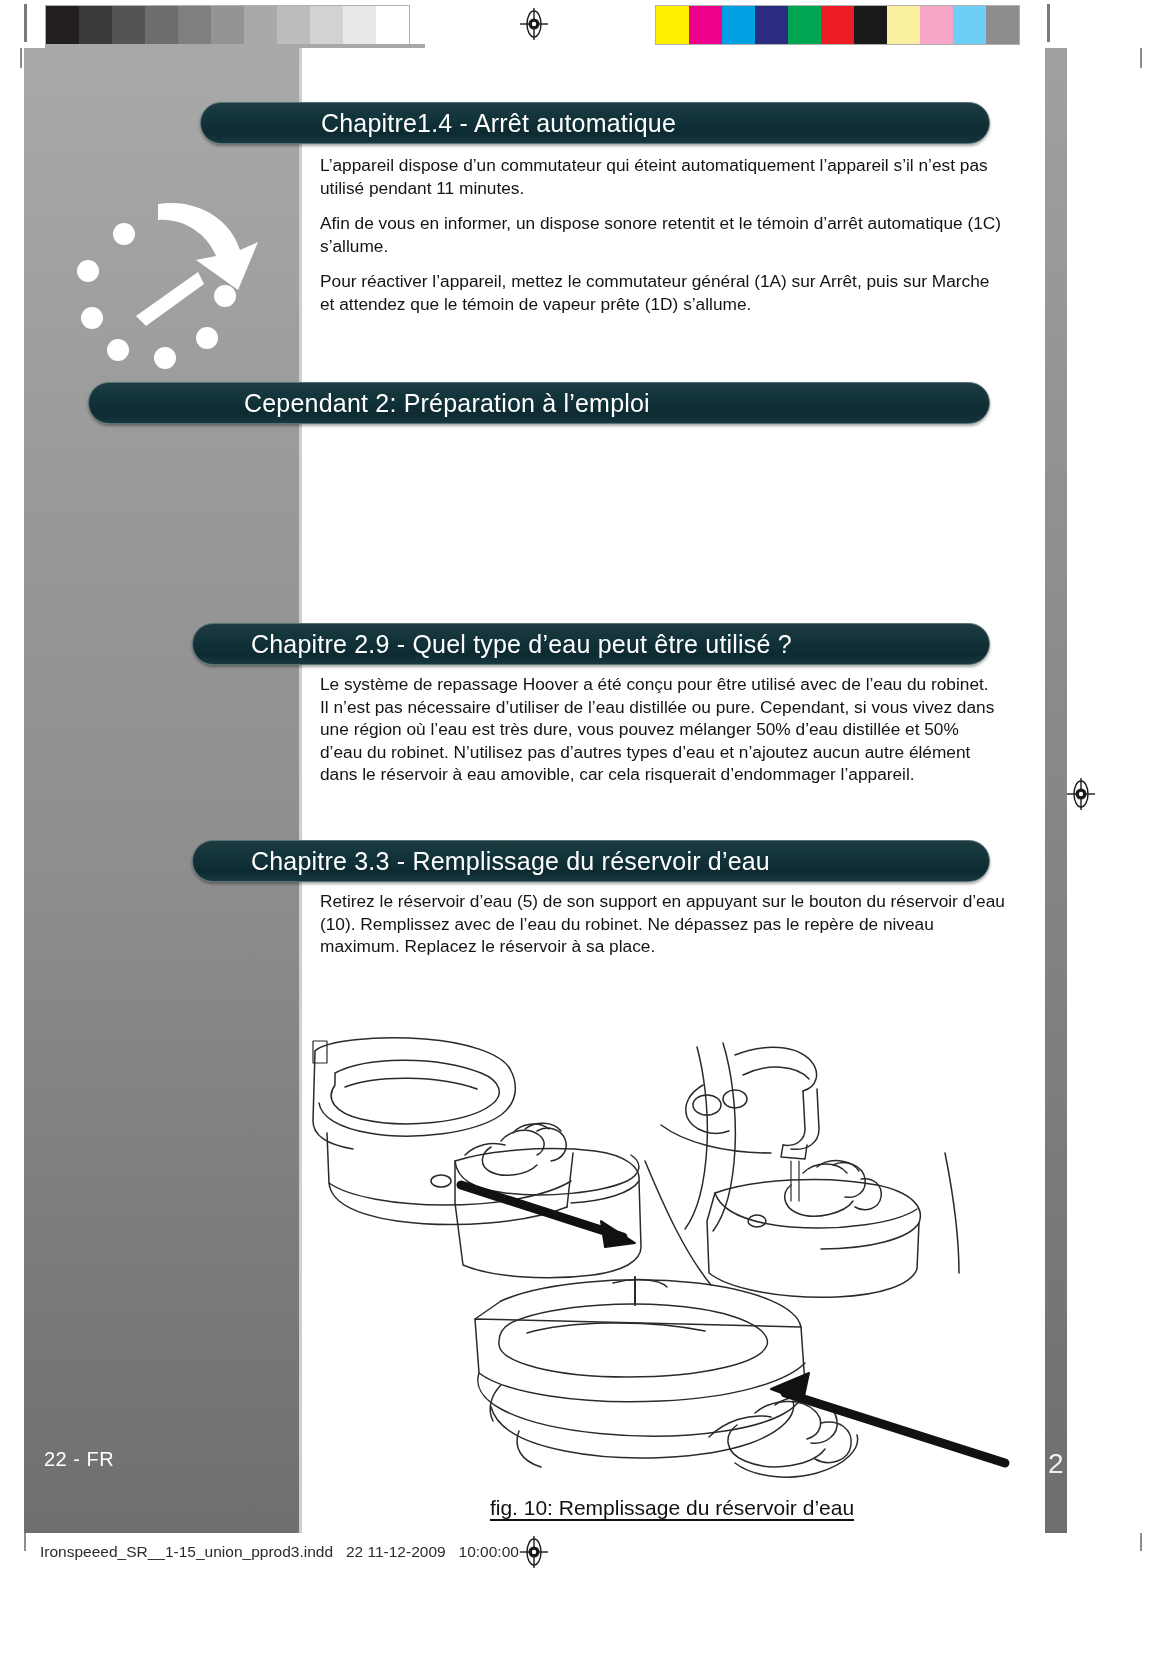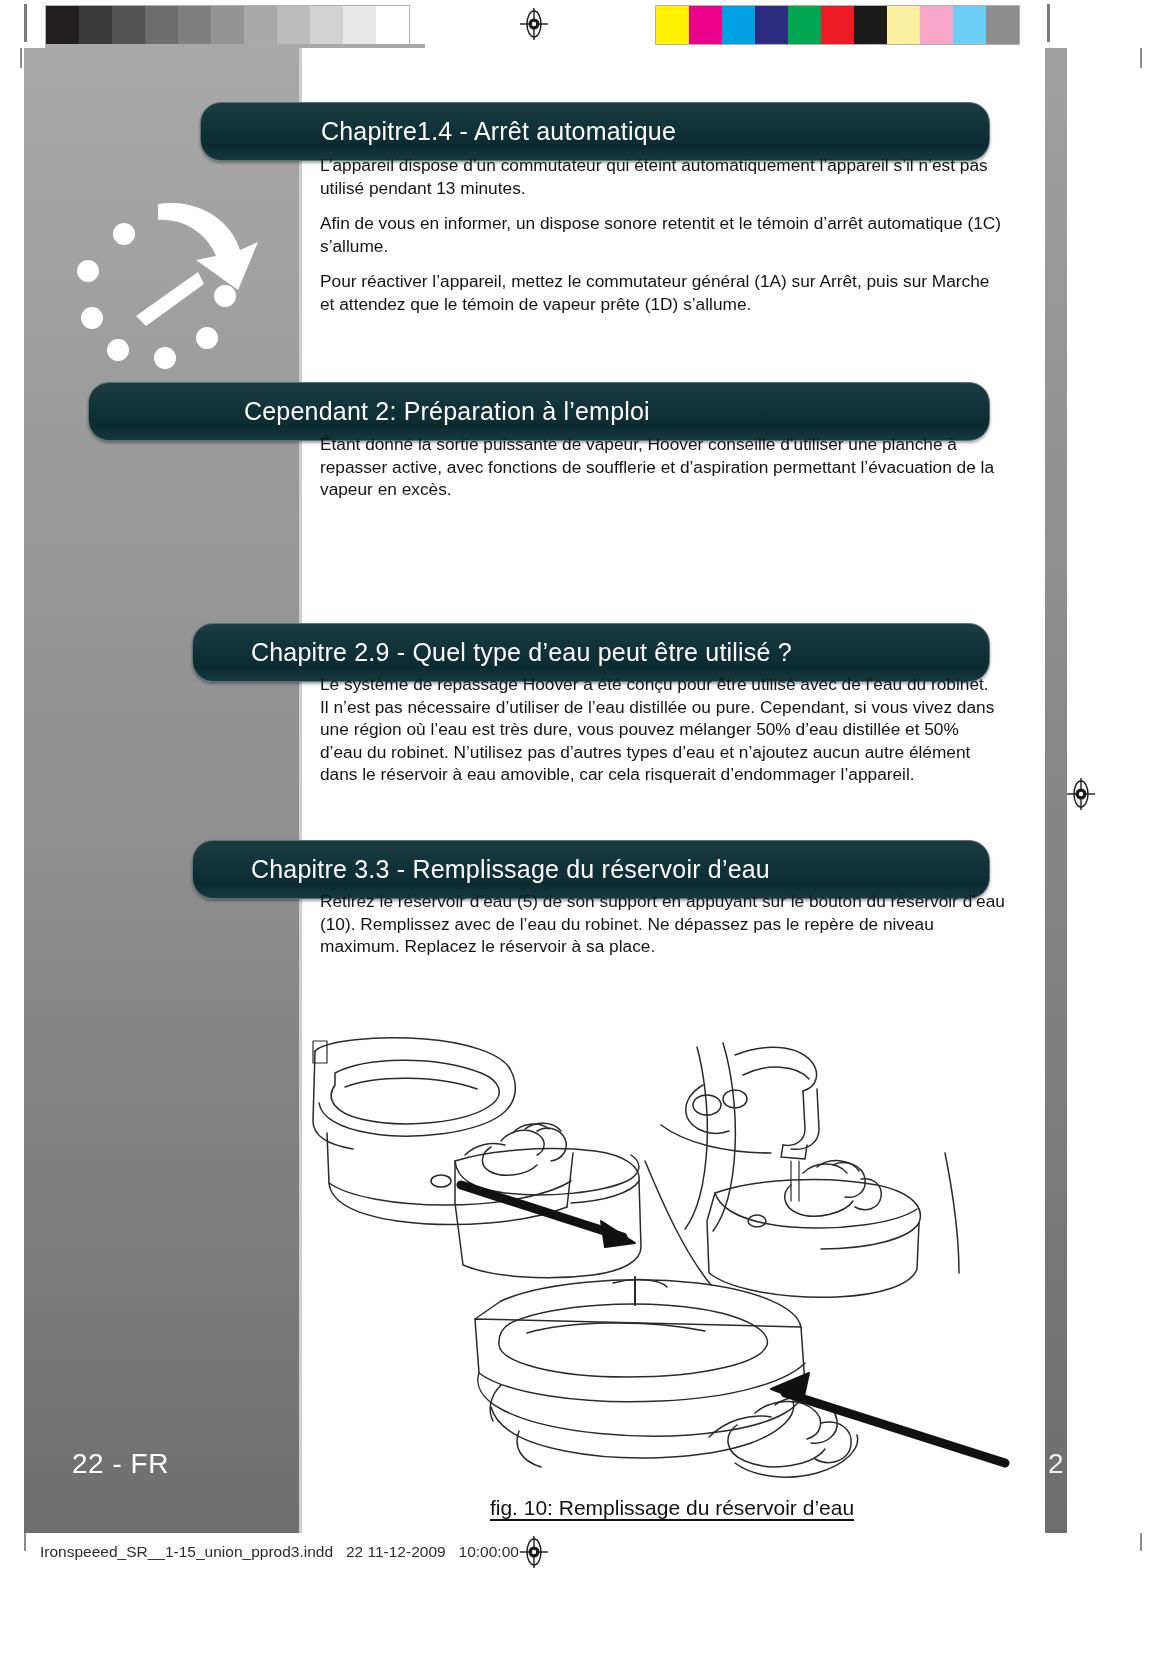--- a/index.html
+++ b/index.html
@@ -89,21 +89,21 @@
   
   #clock-icon {
     position: absolute;
     left: 62px; top: 120px;
     width: 200px; height: 220px;
   }
 
   
   .chapter-bar {
     position: absolute;
-    height: 59px;
+    height: 42px;
     border-radius: 21px;
     background: linear-gradient(to bottom, #1d3c42 0%, #12333a 40%, #0d2a31 75%, #16383f 100%);
     box-shadow: 0 2px 3px rgba(0,0,0,0.35);
     border: 1px solid #5c7176;
     display: flex;
     align-items: center;
     box-sizing: border-box;
   }
   .chapter-bar span {
     color: #ffffff;
@@ -140,23 +140,22 @@
   #fig-caption span {
     text-decoration: underline;
     text-underline-offset: 4px;
   }
 
   
   #page-number {
     position: absolute;
     left: 44px; top: 1400px;
     color: #ffffff;
-    font-size: 28px;
+    font-size: 20px;
     letter-spacing: 0.5px;
-    margin-left: 28px;
   }
 
   
   #print-bottom {
     position: absolute;
     left: 0; top: 1533px;
     width: 976px; height: 135px;
     background: #ffffff;
   }
   #footer-line {
@@ -236,28 +235,27 @@
         <circle cx="163" cy="128" r="11"></circle>
         <path d="M96 36 C134 30 168 50 178 82 L196 74 L176 122 L134 92 L154 88 C144 64 120 50 96 52 Z"></path>
         <path d="M74 148 L136 104 L142 116 L84 158 Z"></path>
       </g>
     </svg>
   </div>
 
   <div class="chapter-bar" style="left:200px; top:54px; width:790px; padding-left:120px;">
     <span>Chapitre1.4 - Arrêt automatique</span>
   </div>
-  <div class="para" style="left:320px; top:106px; width:700px;">L’appareil dispose d’un commutateur qui éteint automatiquement l’appareil s’il n’est pas utilisé pendant 13 minutes.</div>
+  <div class="para" style="left:320px; top:106px; width:700px;">L’appareil dispose d’un commutateur qui éteint automatiquement l’appareil s’il n’est pas utilisé pendant 11 minutes.</div>
   <div class="para" style="left:320px; top:164px; width:690px;">Afin de vous en informer, un dispose sonore retentit et le témoin d’arrêt automatique (1C) s’allume.</div>
   <div class="para" style="left:320px; top:222px; width:670px;">Pour réactiver l’appareil, mettez le commutateur général (1A) sur Arrêt, puis sur Marche et attendez que le témoin de vapeur prête (1D) s’allume.</div>
 
   <div class="chapter-bar" style="left:88px; top:334px; width:902px; padding-left:155px;">
     <span>Cependant 2: Préparation à l’emploi</span>
   </div>
-  <div class="para" style="left:320px; top:385px; width:690px;">Étant donné la sortie puissante de vapeur, Hoover conseille d’utiliser une planche à repasser active, avec fonctions de soufflerie et d’aspiration permettant l’évacuation de la vapeur en excès.</div>
 
   <div class="chapter-bar" style="left:192px; top:575px; width:798px; padding-left:58px;">
     <span>Chapitre 2.9 - Quel type d’eau peut être utilisé ?</span>
   </div>
   <div class="para" style="left:320px; top:625px; width:680px;">Le système de repassage Hoover a été conçu pour être utilisé avec de l’eau du robinet. Il n’est pas nécessaire d’utiliser de l’eau distillée ou pure. Cependant, si vous vivez dans une région où l’eau est très dure,  vous pouvez mélanger 50% d’eau distillée et 50% d’eau du robinet. N’utilisez pas d’autres types d’eau et n’ajoutez aucun autre  élément dans le réservoir à eau amovible, car cela risquerait d’endommager  l’appareil.</div>
 
   <div class="chapter-bar" style="left:192px; top:792px; width:798px; padding-left:58px;">
     <span>Chapitre 3.3 - Remplissage du réservoir d’eau</span>
   </div>
   <div class="para" style="left:320px; top:842px; width:690px;">Retirez le réservoir d’eau (5) de son support en appuyant sur le bouton du réservoir d’eau (10). Remplissez avec de l’eau du robinet. Ne dépassez pas le repère de niveau maximum. Replacez le réservoir à sa place.</div>

